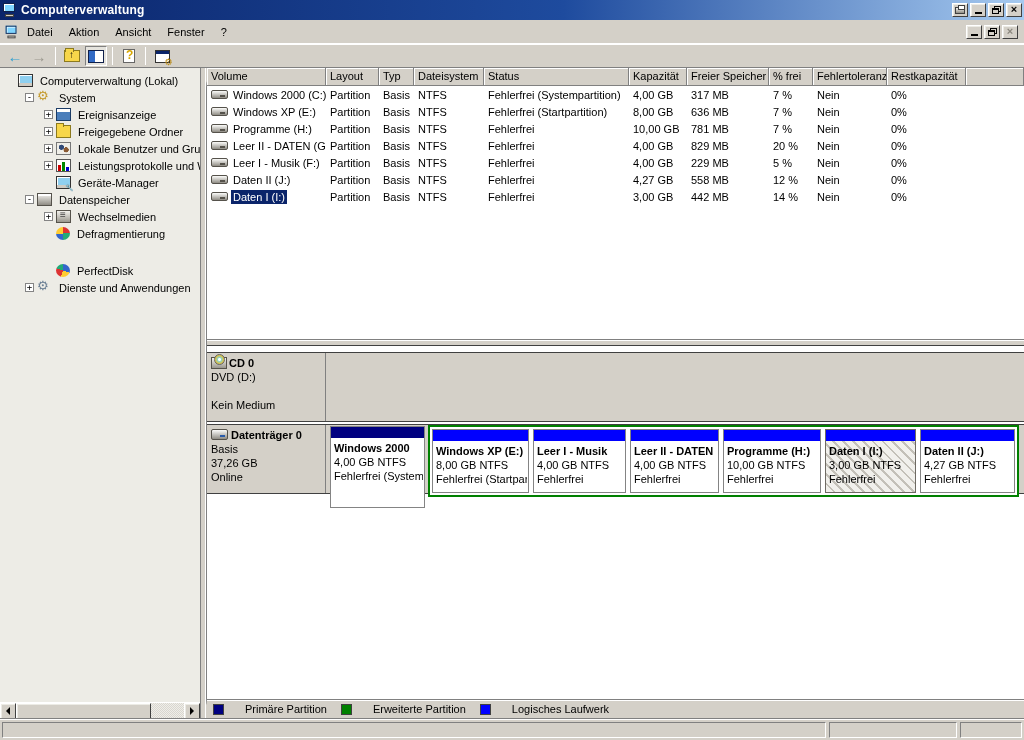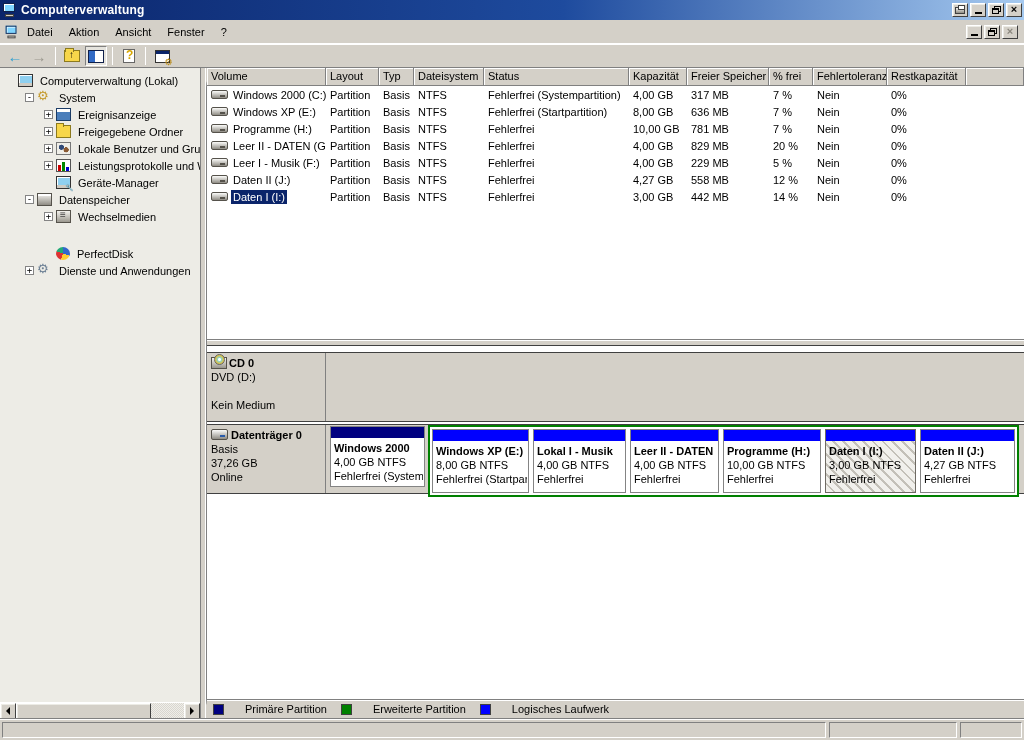--- a/index.html
+++ b/index.html
@@ -134,21 +134,21 @@
   .g-rest { flex:1; }
   .ic-cd { width:16px; height:12px; display:inline-block; position:relative; margin-right:2px; vertical-align:-2px;
      background:linear-gradient(#f4f3ef,#9a978e); border:1px solid #55524b; }
   .ic-cd:after { content:""; position:absolute; left:2px; top:-4px; width:9px; height:9px; border-radius:50%;
      background:radial-gradient(circle at 50% 50%, #fff 1px, #8fd6c9 2px, #d9c24a 4px); border:1px solid #666; }
   .ic-disk { width:17px; height:11px; display:inline-block; margin-right:3px; vertical-align:-1px;
      background:linear-gradient(#fcfcfa,#8f8c84); border:1px solid #55524b; border-radius:2px; position:relative; }
   .ic-disk:after { content:""; position:absolute; right:2px; bottom:2px; width:5px; height:2px; background:#2a5caa; }
 
   .parts-area { flex:1; display:flex; align-items:flex-start; padding:1px 2px 0 4px; }
-  .partition { border:1px solid #848484; background:#fff; height:61px; flex:none; display:flex; flex-direction:column; }
+  .partition { border:1px solid #848484; background:#fff; height:82px; flex:none; display:flex; flex-direction:column; }
   .p-bar { height:11px; flex:none; }
   .p-bar.primary { background:#000080; }
   .p-bar.logical { background:#0000FF; }
   .p-body { flex:1; padding:3px 1px 0 3px; overflow:hidden; line-height:14px; white-space:nowrap; }
   .p-name { font-weight:bold; display:block; overflow:hidden; white-space:nowrap; }
   .p-line { display:block; overflow:hidden; white-space:nowrap; }
   .extended-wrap { border:2px solid #008000; background:#fff; margin-left:3px; display:flex; gap:4px; padding:2px; height:72px; margin-top:-1px; }
   .extended-wrap .partition { height:64px; }
   .partition.selected { border-color:#6e6a63; }
   .partition.selected .p-body { background:repeating-linear-gradient(45deg,#f1f0ec 0 5px,#c3c0b8 5px 7px); }
@@ -282,20 +282,25 @@
           </div>
           <div class="tree-row" style="padding-left: 21px;">
             <div class="expander">-</div>
             <span class="ti ti-storage"></span>
             <span class="tree-label">Datenspeicher</span>
           </div>
           <div class="tree-row" style="padding-left: 40px;">
             <div class="expander">+</div>
             <span class="ti ti-removable-media"></span>
             <span class="tree-label">Wechselmedien</span>
+          </div>
+          <div class="tree-row" style="padding-left: 40px;">
+            <div class="expander-spacer"></div>
+            <span class="ti ti-defrag"></span>
+            <span class="tree-label">Defragmentierung</span>
           </div>
           <div class="tree-row" style="padding-left: 40px; margin-top: 20px;">
             <div class="expander-spacer"></div>
             <span class="ti ti-perfectdisk"></span>
             <span class="tree-label">PerfectDisk</span>
           </div>
           <div class="tree-row" style="padding-left: 21px;">
             <div class="expander">+</div>
             <span class="ti ti-services"></span>
             <span class="tree-label">Dienste und Anwendungen</span>
@@ -475,21 +480,21 @@
                   <div class="p-bar logical"></div>
                   <div class="p-body">
                     <span class="p-name">Windows XP  (E:)</span>
                     <span class="p-line">8,00 GB NTFS</span>
                     <span class="p-line">Fehlerfrei (Startpartition)</span>
                   </div>
                 </div>
                 <div class="partition" style="width: 93px;">
                   <div class="p-bar logical"></div>
                   <div class="p-body">
-                    <span class="p-name">Lokal I - Musik</span>
+                    <span class="p-name">Leer I - Musik</span>
                     <span class="p-line">4,00 GB NTFS</span>
                     <span class="p-line">Fehlerfrei</span>
                   </div>
                 </div>
                 <div class="partition" style="width: 89px;">
                   <div class="p-bar logical"></div>
                   <div class="p-body">
                     <span class="p-name">Leer II - DATEN</span>
                     <span class="p-line">4,00 GB NTFS</span>
                     <span class="p-line">Fehlerfrei</span>

